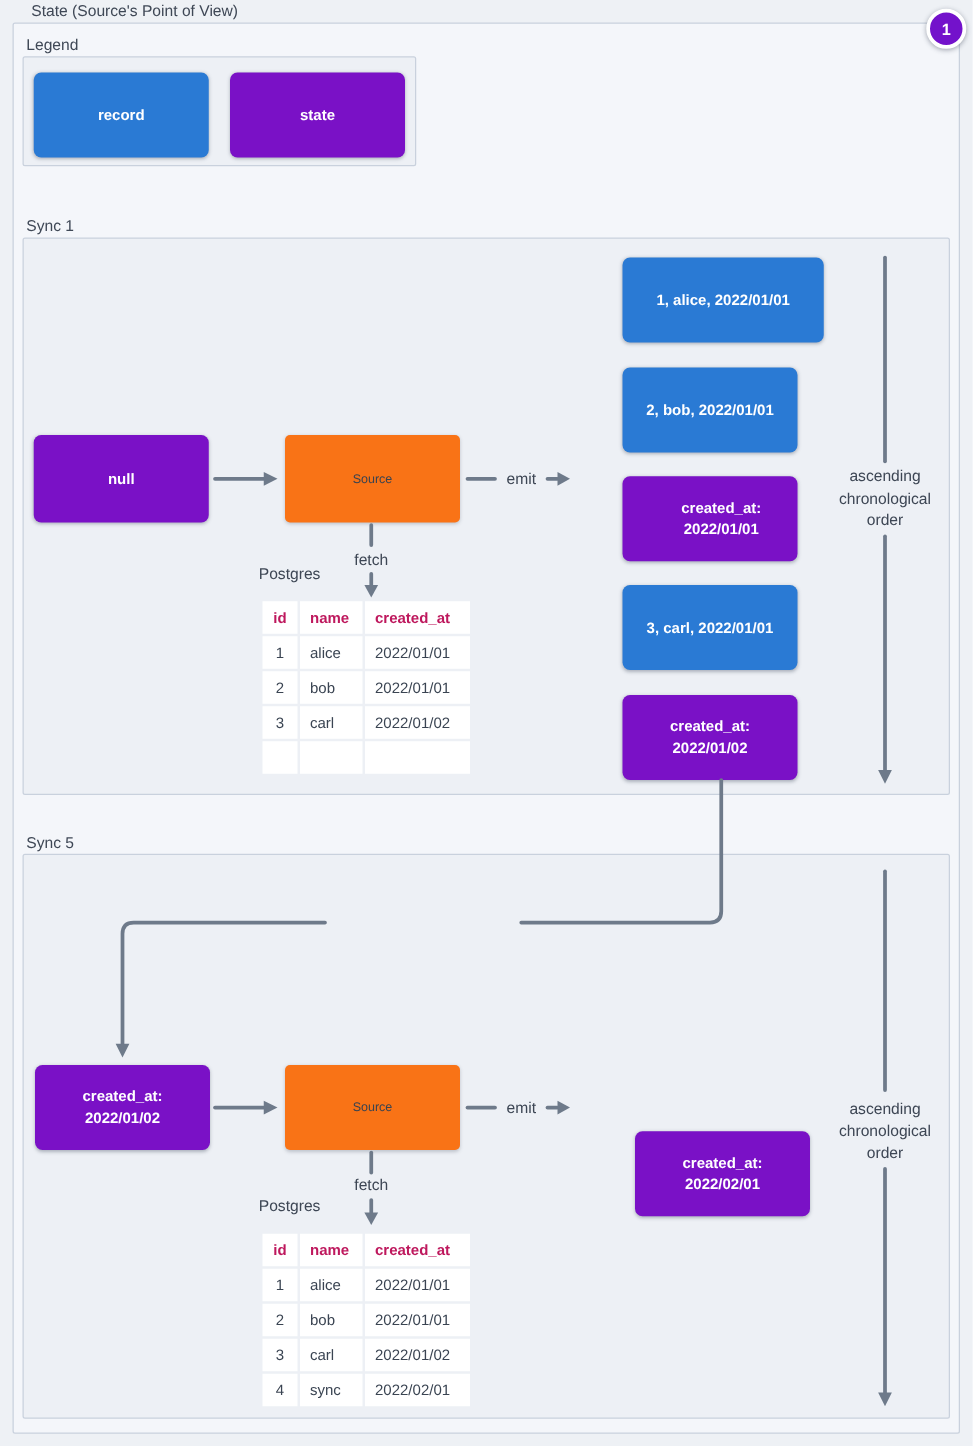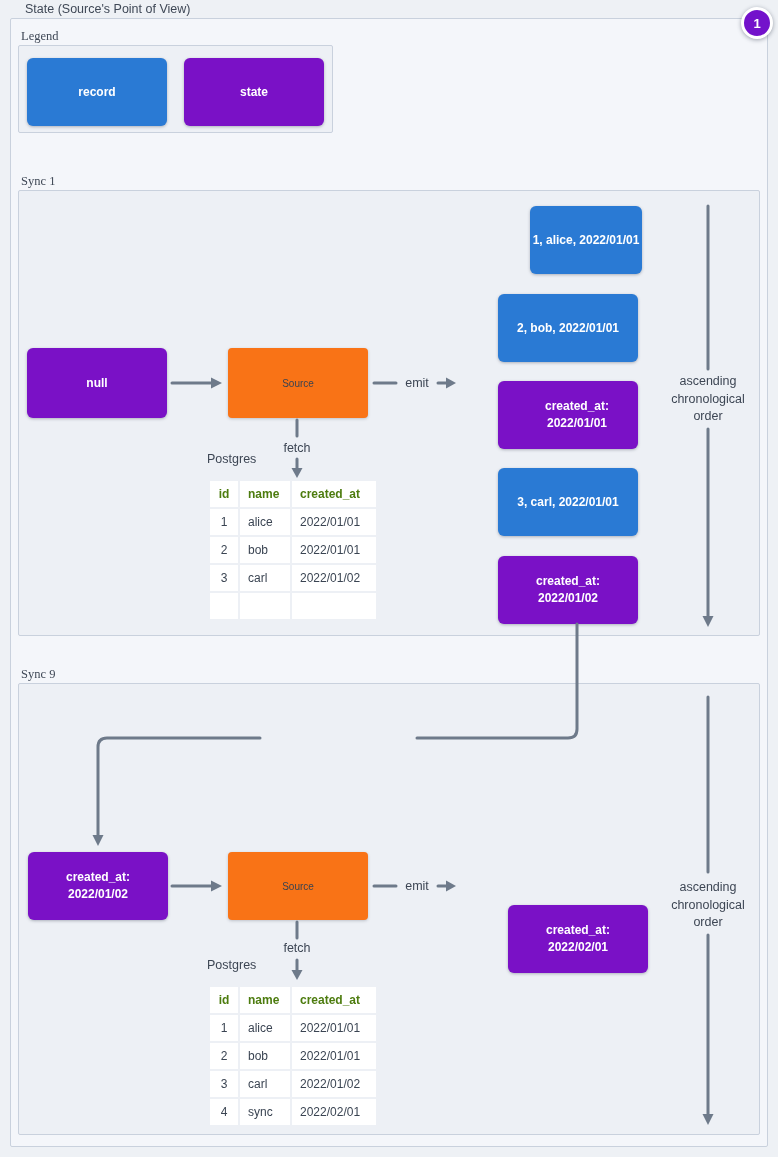--- a/index.html
+++ b/index.html
@@ -1,21 +1,21 @@
 <!DOCTYPE html>
 <html style="--record: #2a7ad4; --state: #7a11c6; --badge: #7312cb; --arrow: #6e7a8a; --frame-border: #c9d1dd; --label-text: #3f4856; --canvas: #eef1f5;"><head>
 <meta charset="utf-8">
 <style>
   html,body{margin:0;padding:0;}
   .canvas{position:relative;width:778px;height:1157px;background:var(--canvas,#eef1f5);
     font-family:"Liberation Sans",sans-serif;overflow:hidden;}
   .frame{position:absolute;border:1px solid var(--frame-border,#c9d1dd);border-radius:2px;box-sizing:border-box;}
   .frame.outer{background:#f4f6fa;}
   .frame.inner{background:#edf0f5;}
-  .frame-label{position:absolute;top:-17px;left:2px;font-size:12.5px;color:var(--label-text,#3f4856);white-space:nowrap;font-family:Liberation Serif, serif;}
+  .frame-label{position:absolute;top:-17px;left:2px;font-size:12.5px;color:var(--label-text,#3f4856);white-space:nowrap;}
   .title-label{position:absolute;left:13px;top:2px;font-size:12.5px;color:var(--label-text,#3f4856);margin-left:12px;}
   .badge{position:absolute;left:741px;top:7px;width:32px;height:32px;border-radius:50%;
     background:var(--badge,#7312cb);border:3px solid #fff;box-sizing:border-box;color:#fff;
     font-weight:bold;font-size:13px;display:flex;align-items:center;justify-content:center;
     box-shadow:0 1px 4px rgba(50,60,80,.45);z-index:5;}
   .chip{position:absolute;display:flex;align-items:center;justify-content:center;text-align:center;
     color:#fff;font-weight:bold;font-size:12px;line-height:17px;border-radius:6px;
     box-shadow:0 1px 3px rgba(50,60,80,.35);padding:0 10px;box-sizing:border-box;}
   .chip.record{background:var(--record,#2a7ad4);white-space:nowrap;}
   .chip.state{background:var(--state,#7a11c6);}
@@ -23,21 +23,21 @@
     display:flex;align-items:center;justify-content:center;font-size:10px;color:#3a4350;text-align:right;}
   .small-label{position:absolute;font-size:12.5px;color:#3d4654;white-space:nowrap;}
   .small-label.center{text-align:center;white-space:normal;}
   .order-note{position:absolute;left:661px;width:94px;text-align:center;font-size:12.5px;
     line-height:17.5px;color:#3d4654;}
   .connector-label{position:absolute;left:258px;top:731px;width:160px;text-align:center;
     font-size:12.5px;color:#3d4654;}
   table.db{position:absolute;border-collapse:separate;border-spacing:2px;}
   table.db th,table.db td{background:#fff;font-size:12px;color:#3a4452;height:26px;padding:0 0 0 8px;
     text-align:left;box-sizing:border-box;}
-  table.db th{font-weight:bold;color:#4d7c0f;}
+  table.db th{font-weight:bold;color:#be185d;}
   table.db th:first-child,table.db td:first-child{text-align:center;padding:0;}
   svg.arrows{position:absolute;left:0;top:0;pointer-events:none;z-index:3;}
   svg.arrows path{stroke:var(--arrow,#6e7a8a);stroke-width:3;fill:none;stroke-linecap:round;}
   svg.arrows path.head{fill:var(--arrow,#6e7a8a);stroke:none;}
 </style>
 </head>
 <body>
 
 <div class="canvas">
 
@@ -97,42 +97,42 @@
       <td>2022/01/02</td>
     </tr>
     <tr>
       <td></td>
       <td></td>
       <td></td>
     </tr>
   </tbody>
     </table>
 
-  <div class="chip record" style="left:498px;top:206px;width:112px;height:68px;margin-left:32px;">
+  <div class="chip record" style="left:498px;top:206px;width:161px;height:68px;">
       <span>1, alice, 2022/01/01</span>
     </div>
   <div class="chip record" style="left:498px;top:294px;width:140px;height:68px;">
       <span>2, bob, 2022/01/01</span>
     </div>
   <div class="chip state" style="left:498px;top:381px;width:140px;height:68px;padding-left:28px;">
       <span>created_at: 2022/01/01</span>
     </div>
   <div class="chip record" style="left:498px;top:468px;width:140px;height:68px;">
       <span>3, carl, 2022/01/01</span>
     </div>
   <div class="chip state" style="left:498px;top:556px;width:140px;height:68px;">
       <span>created_at: 2022/01/02</span>
     </div>
 
   <div class="order-note" style="top:373px;">ascending chronological order</div>
 
   <div class="connector-label">pass last state to next sync</div>
 
   <div class="frame inner" style="left:18px;top:683px;width:742px;height:452px;">
-    <div class="frame-label">Sync 9</div>
+    <div class="frame-label">Sync 5</div>
   </div>
 
   <div class="chip state" style="left:28px;top:852px;width:140px;height:68px;">
       <span>created_at: 2022/01/02</span>
     </div>
   <div class="node" style="left:228px;top:852px;width:140px;height:68px;">
       <span>Source</span>
     </div>
   <div class="small-label center" style="left:394px;top:879px;width:46px;">emit</div>
   <div class="small-label center" style="left:272px;top:941px;width:50px;">fetch</div>

